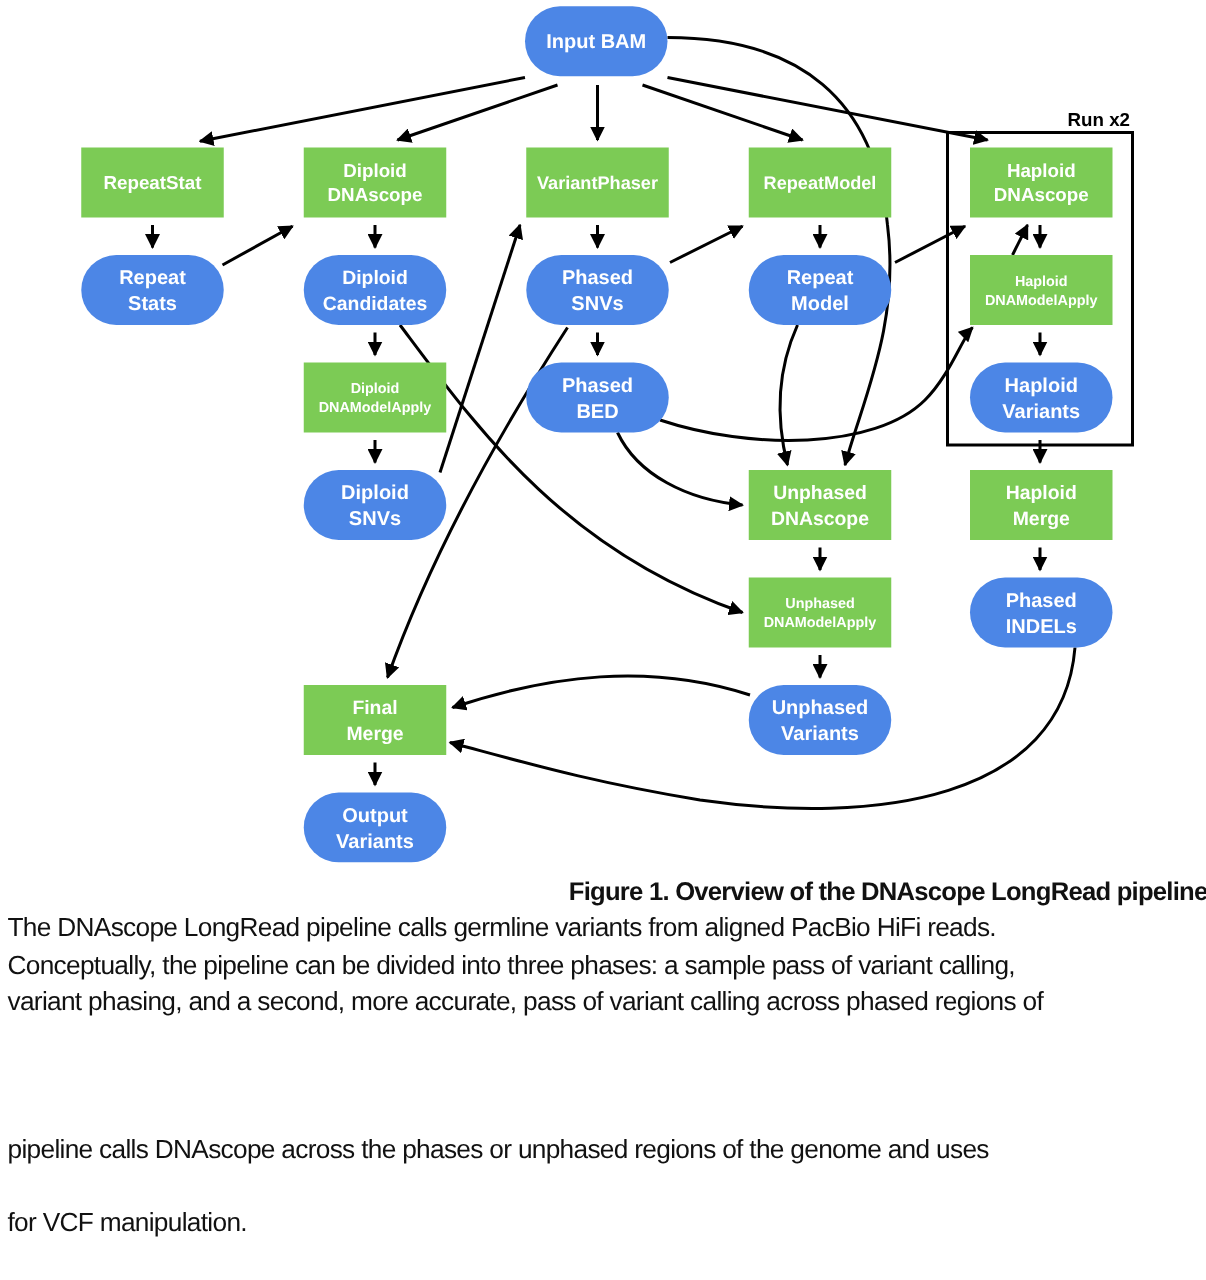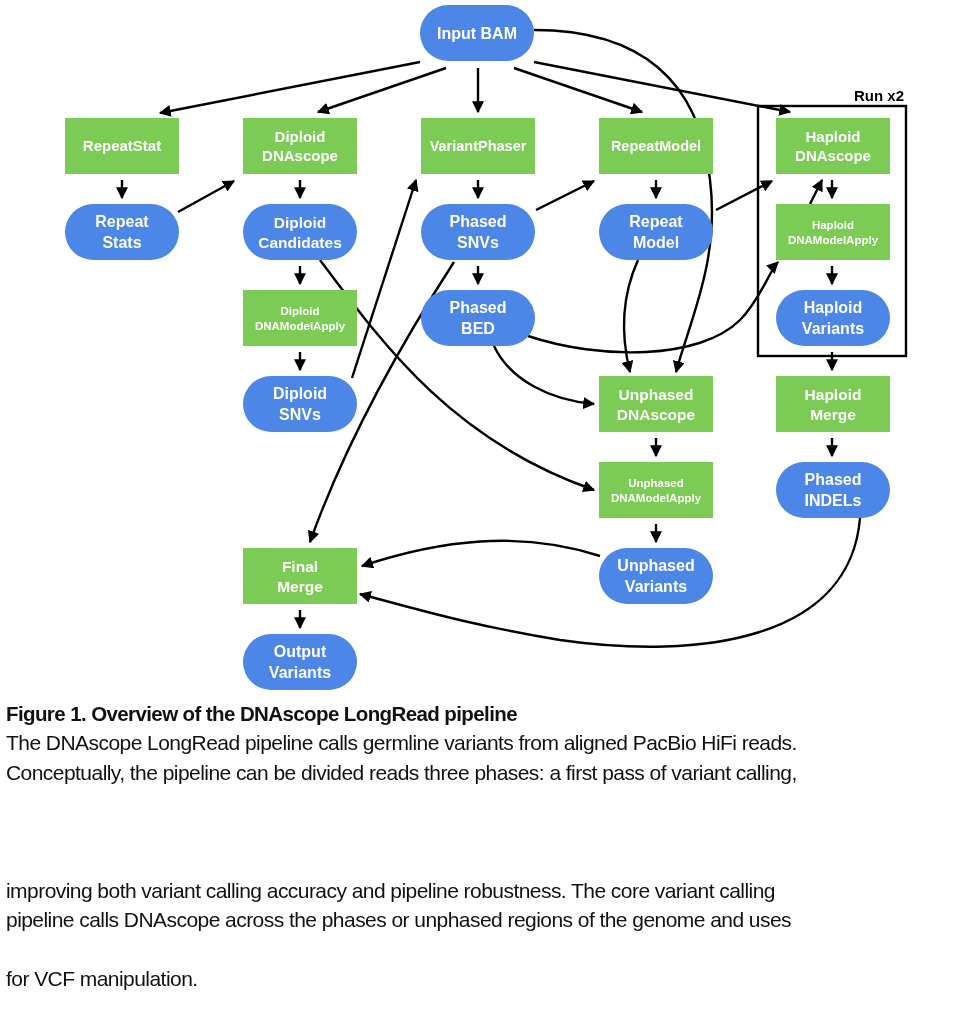--- a/index.html
+++ b/index.html
@@ -1,21 +1,21 @@
 <!DOCTYPE html>
 <html><head>
 <meta charset="utf-8">
 <style>
   html, body { margin: 0; padding: 0; background: #ffffff; }
   body { width: 965px; height: 1024px; position: relative; overflow: hidden; font-family: "Liberation Sans", sans-serif; }
   #diagram { position: absolute; left: 0; top: 0; width: 965px; height: 690px; }
   .node-text { font-family: "Liberation Sans", sans-serif; font-weight: bold; fill: #ffffff; text-anchor: middle; }
   .edge { fill: none; stroke: #000000; stroke-width: 2.4; }
   .caption { position: absolute; left: 6px; top: 700px; width: 960px; font-family: "Liberation Sans Narrow", "Liberation Sans", sans-serif; color: #111111; }
-  .caption-title { font-weight: bold; font-size: 20.5px; line-height: 28px; letter-spacing: -0.6px; }
+  .caption-title { font-weight: bold; font-size: 20.5px; line-height: 28px; letter-spacing: -0.6px; text-align: right; }
   .caption-body { font-size: 21px; line-height: 29.5px; letter-spacing: -0.55px; margin: 0; }
 </style>
 </head>
 <body>
 
 <svg id="diagram" width="965" height="690" viewBox="0 0 965 690">
   <defs>
     <marker id="arrowhead" viewBox="0 0 10 10" refX="9" refY="5" markerWidth="5" markerHeight="5" orient="auto-start-reverse">
       <path d="M0,0 L10,5 L0,10 z" fill="#000"></path>
     </marker>
@@ -165,22 +165,22 @@
         <text x="300" y="657.36" class="node-text" font-size="16" style="fill: rgb(255, 255, 255);">Output</text>
         <text x="300" y="678.16" class="node-text" font-size="16" style="fill: rgb(255, 255, 255);">Variants</text>
       </g>
     </g>
 </svg>
 
 <div class="caption">
   <div class="caption-title">Figure 1. Overview of the DNAscope LongRead pipeline</div>
   <p class="caption-body">
     <span>The DNAscope LongRead pipeline calls germline variants from aligned PacBio HiFi reads.</span><br>
-    <span>Conceptually, the pipeline can be divided reads three phases: a first pass of variant calling,</span><br>
+    <span>Conceptually, the pipeline can be divided into three phases: a sample pass of variant calling,</span><br>
+    <span>variant phasing, and a second, more accurate, pass of variant calling across phased regions of</span><br>
     <br>
     <br>
     <br>
-    <span>improving both variant calling accuracy and pipeline robustness. The core variant calling</span><br>
     <span>pipeline calls DNAscope across the phases or unphased regions of the genome and uses</span><br>
     <br>
     <span>for VCF manipulation.</span>
   </p>
 </div>
 
 </body></html>

